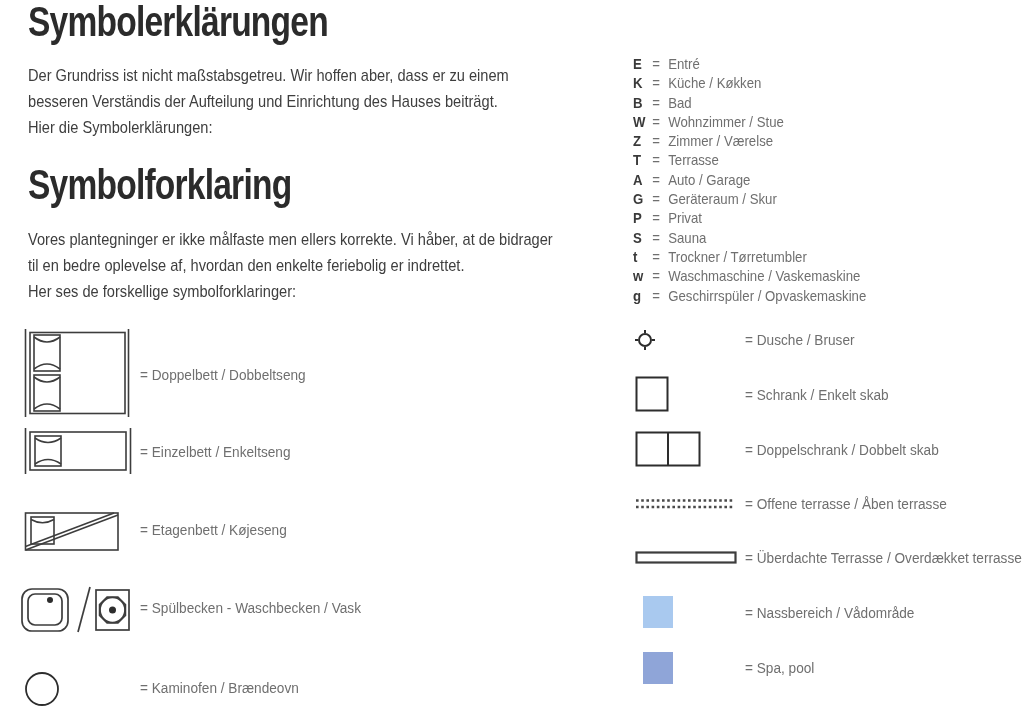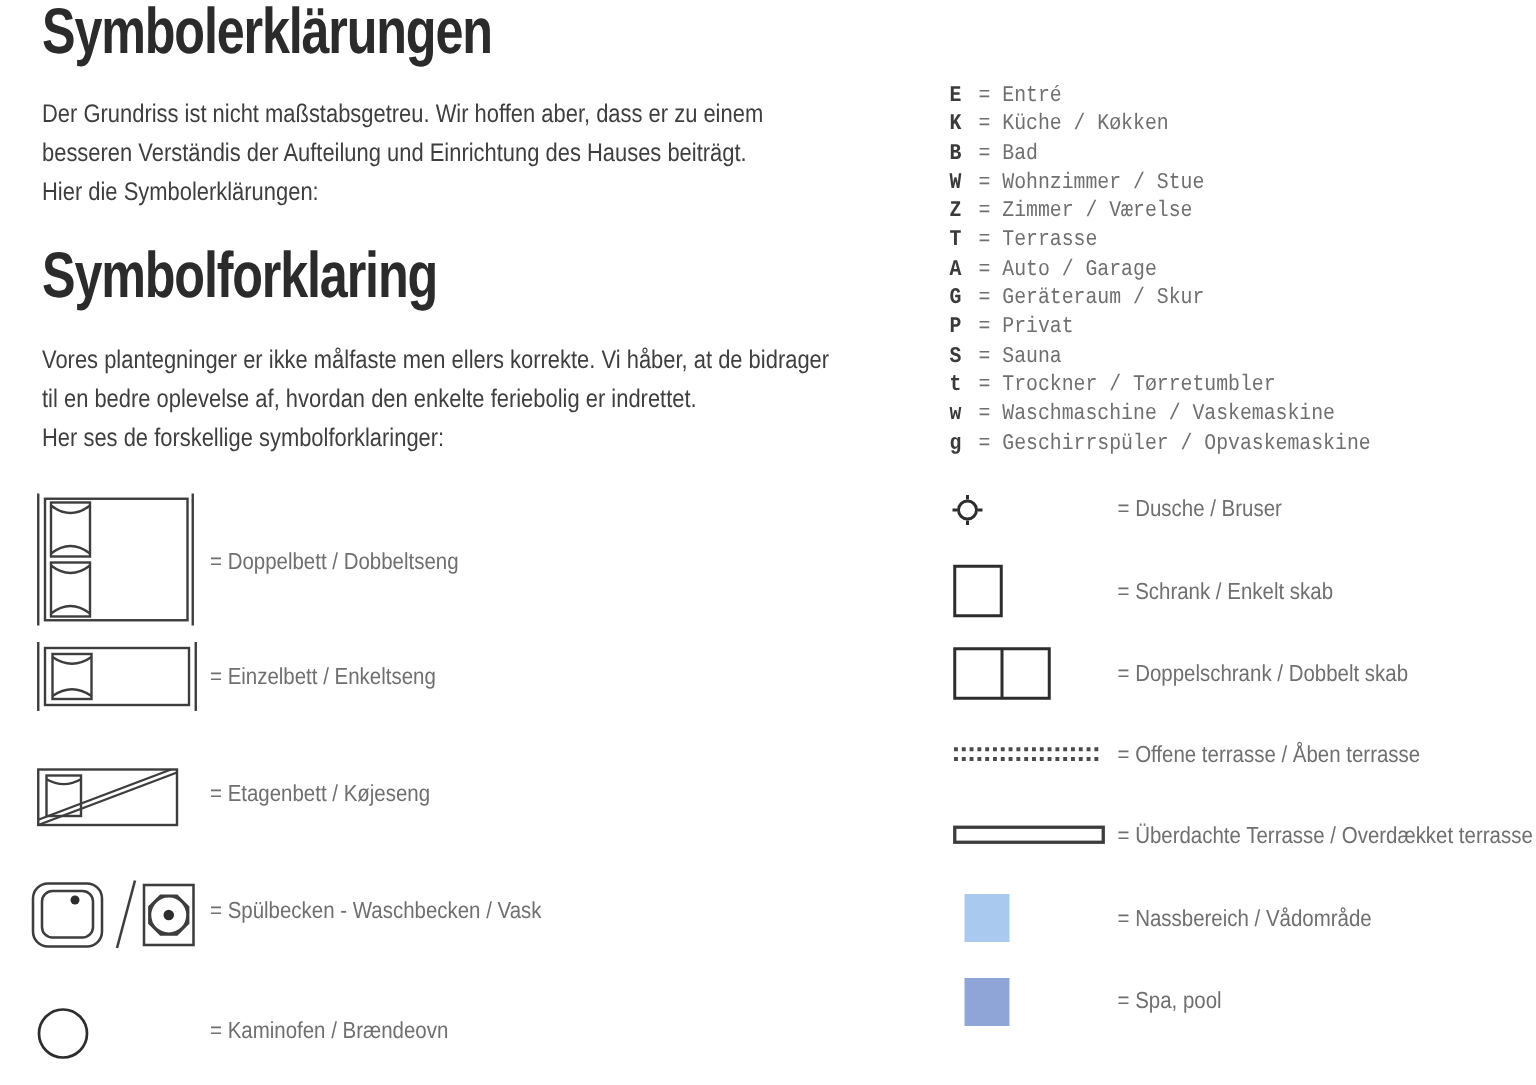--- a/index.html
+++ b/index.html
@@ -6,21 +6,21 @@
   .page{position:relative;width:1024px;height:723px;background:#ffffff;overflow:hidden;
         font-family:"Liberation Sans", sans-serif;}
   h1.big{position:absolute;margin:0;font-size:43px;font-weight:700;color:#2b2b2b;
         letter-spacing:-1px;transform:scaleX(0.78);transform-origin:left top;line-height:46px;}
   #heading-de{left:28px;top:-2px;}
   #heading-da{left:28px;top:161px;}
   .intro{position:absolute;margin:0;font-size:17px;line-height:26px;color:#3e3e3e;
         white-space:pre-line;transform:scaleX(0.86);transform-origin:left top;letter-spacing:0;}
   #intro-de{left:28px;top:63px;}
   #intro-da{left:28px;top:227px;}
-  #abbr-list{position:absolute;left:633px;top:54px;font-family:Liberation Mono, monospace;}
+  #abbr-list{position:absolute;left:633px;top:54px;}
   .abbr-row{height:19.3px;font-size:15px;line-height:19.3px;white-space:nowrap;
         transform:scaleX(0.88);transform-origin:left top;}
   .abbr-letter{display:inline-block;width:22px;font-weight:700;color:#3a3a3a;}
   .abbr-eq{display:inline-block;width:18px;color:#6f6f6f;}
   .abbr-meaning{color:#6f6f6f;}
   .sym-icon{position:absolute;}
   .sym-label{position:absolute;font-size:15.5px;line-height:20px;color:#6f6f6f;
         white-space:nowrap;transform:scaleX(0.88);transform-origin:left top;}
   .swatch{width:30px;height:32px;}
 </style>

